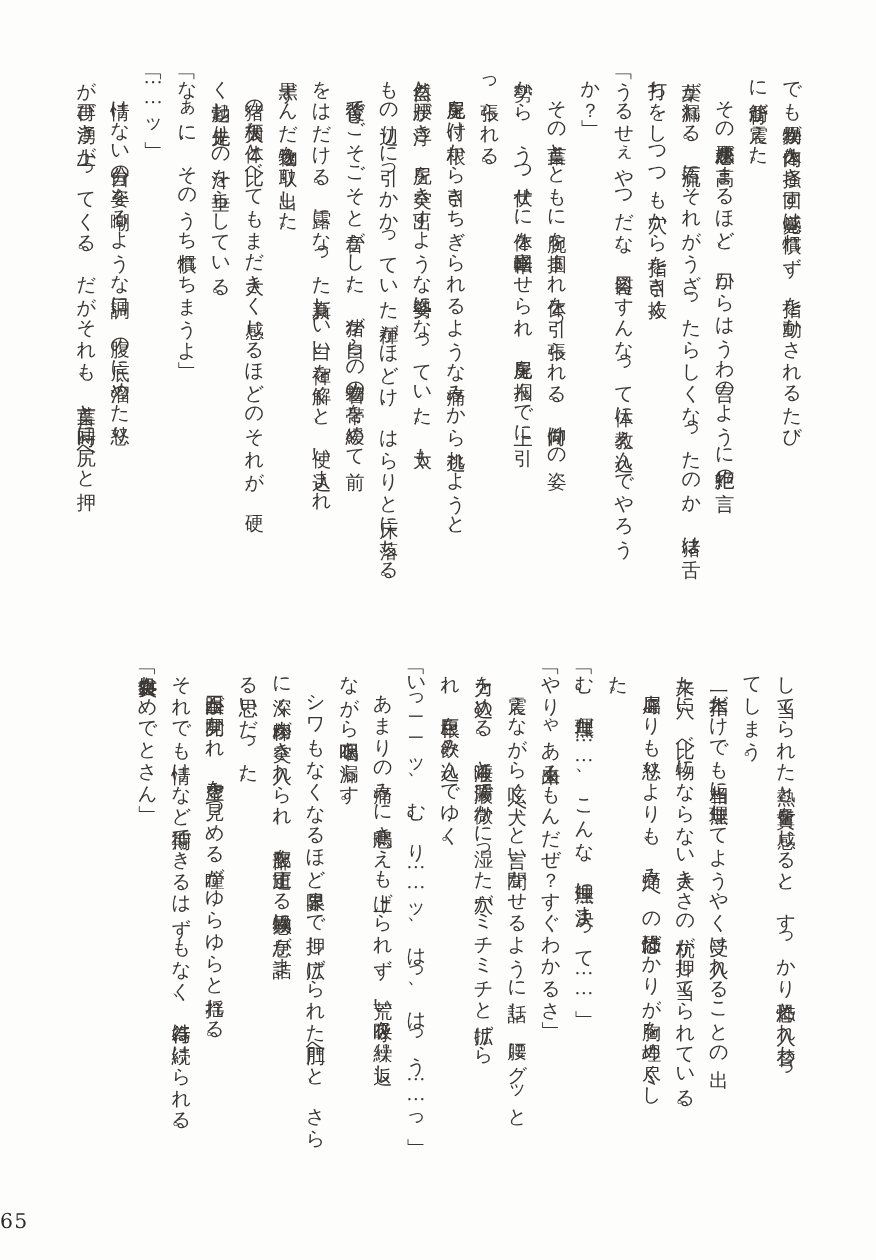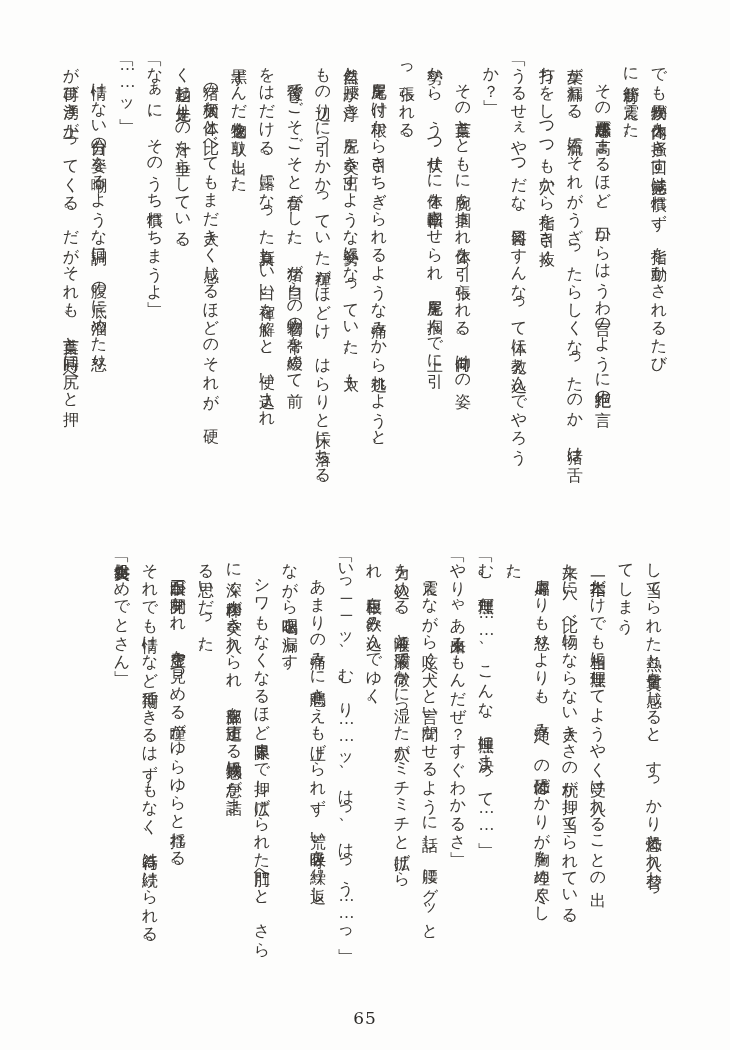--- a/index.html
+++ b/index.html
@@ -40,21 +40,20 @@
   #block-bottom {
     top: 552px;
     right: 62px;
     height: 470px;
   }
   .page-number {
     position: absolute;
     left: 0;
     right: 0;
     top: 1008px;
-    text-align: center;
     font-family: "DejaVu Serif", "Liberation Serif", serif;
     font-size: 17px;
     letter-spacing: 1px;
     color: #2b2a28;
   }
 </style>
 </head>
 <body>
 
 <div class="page">

